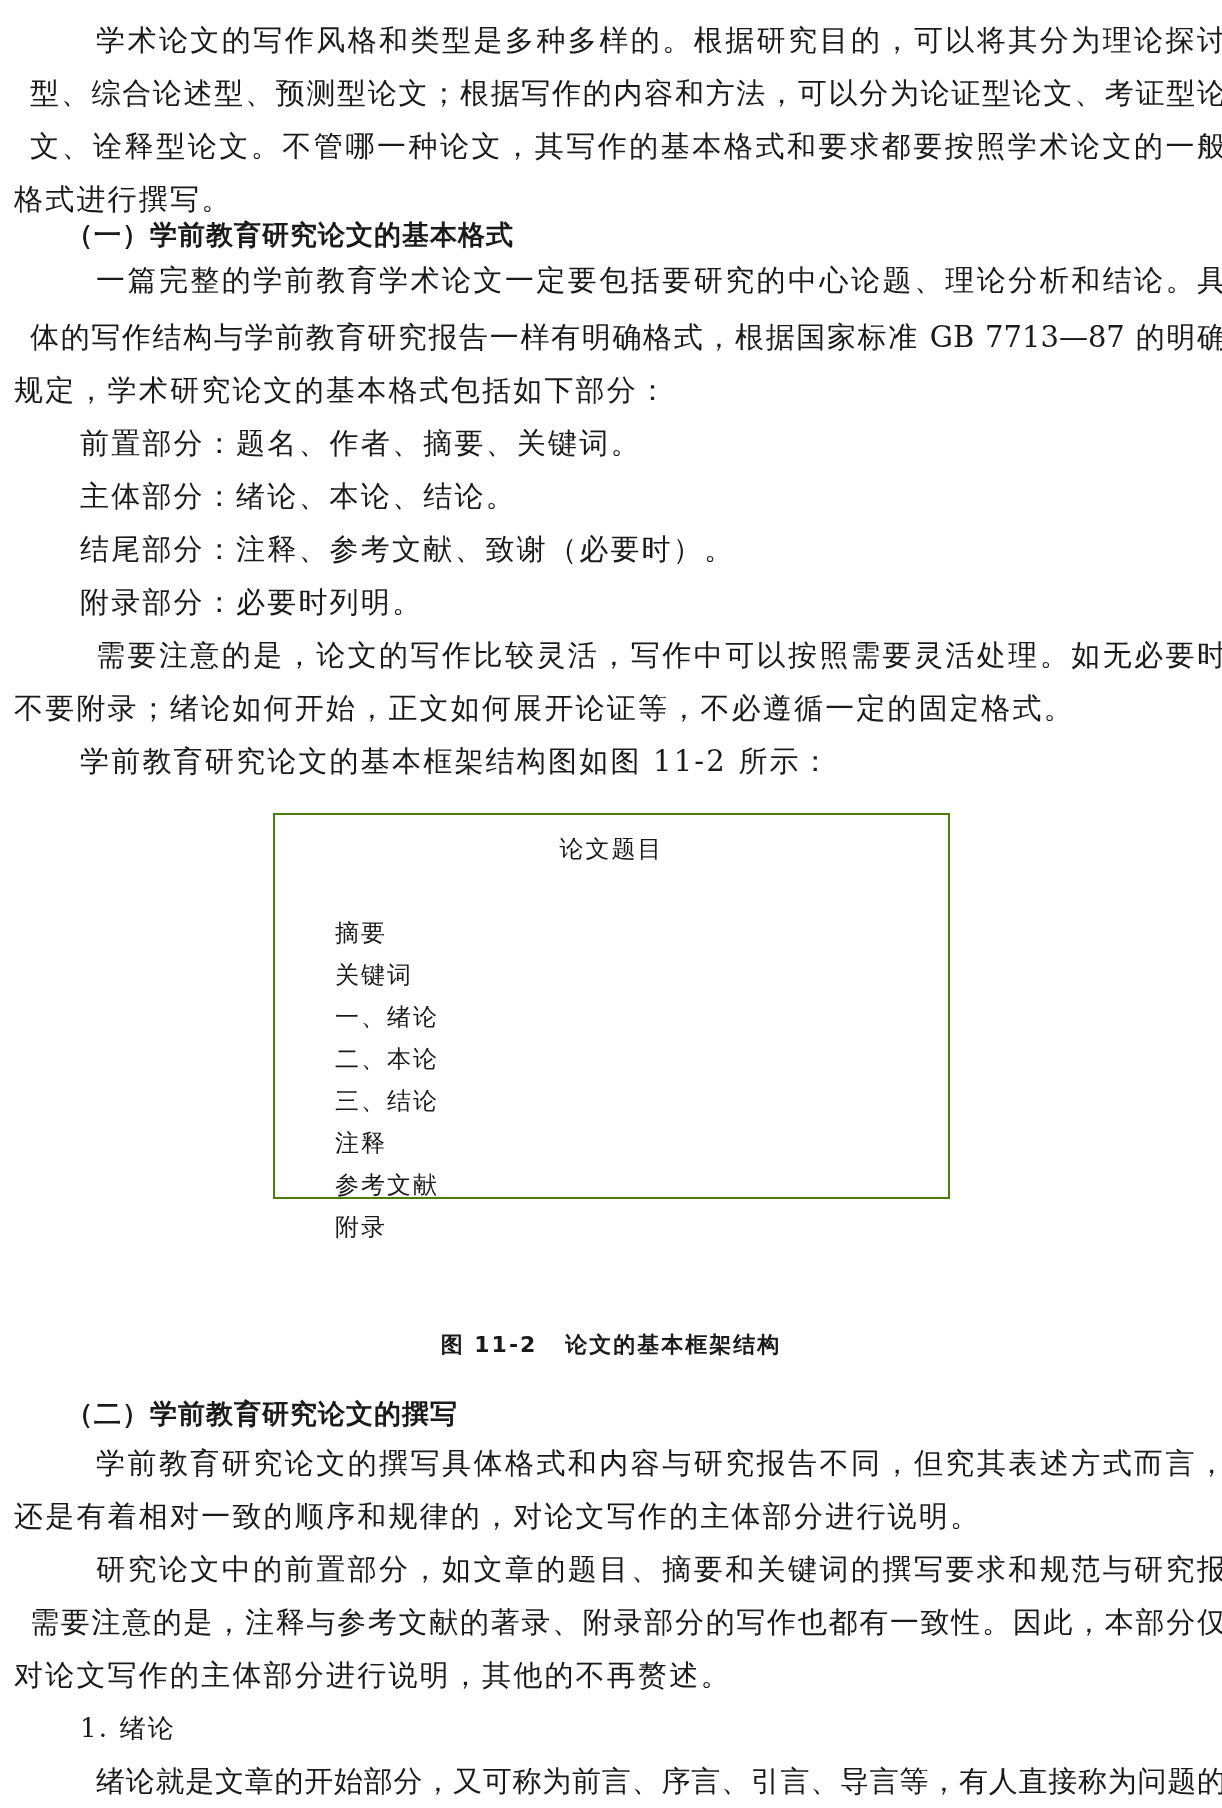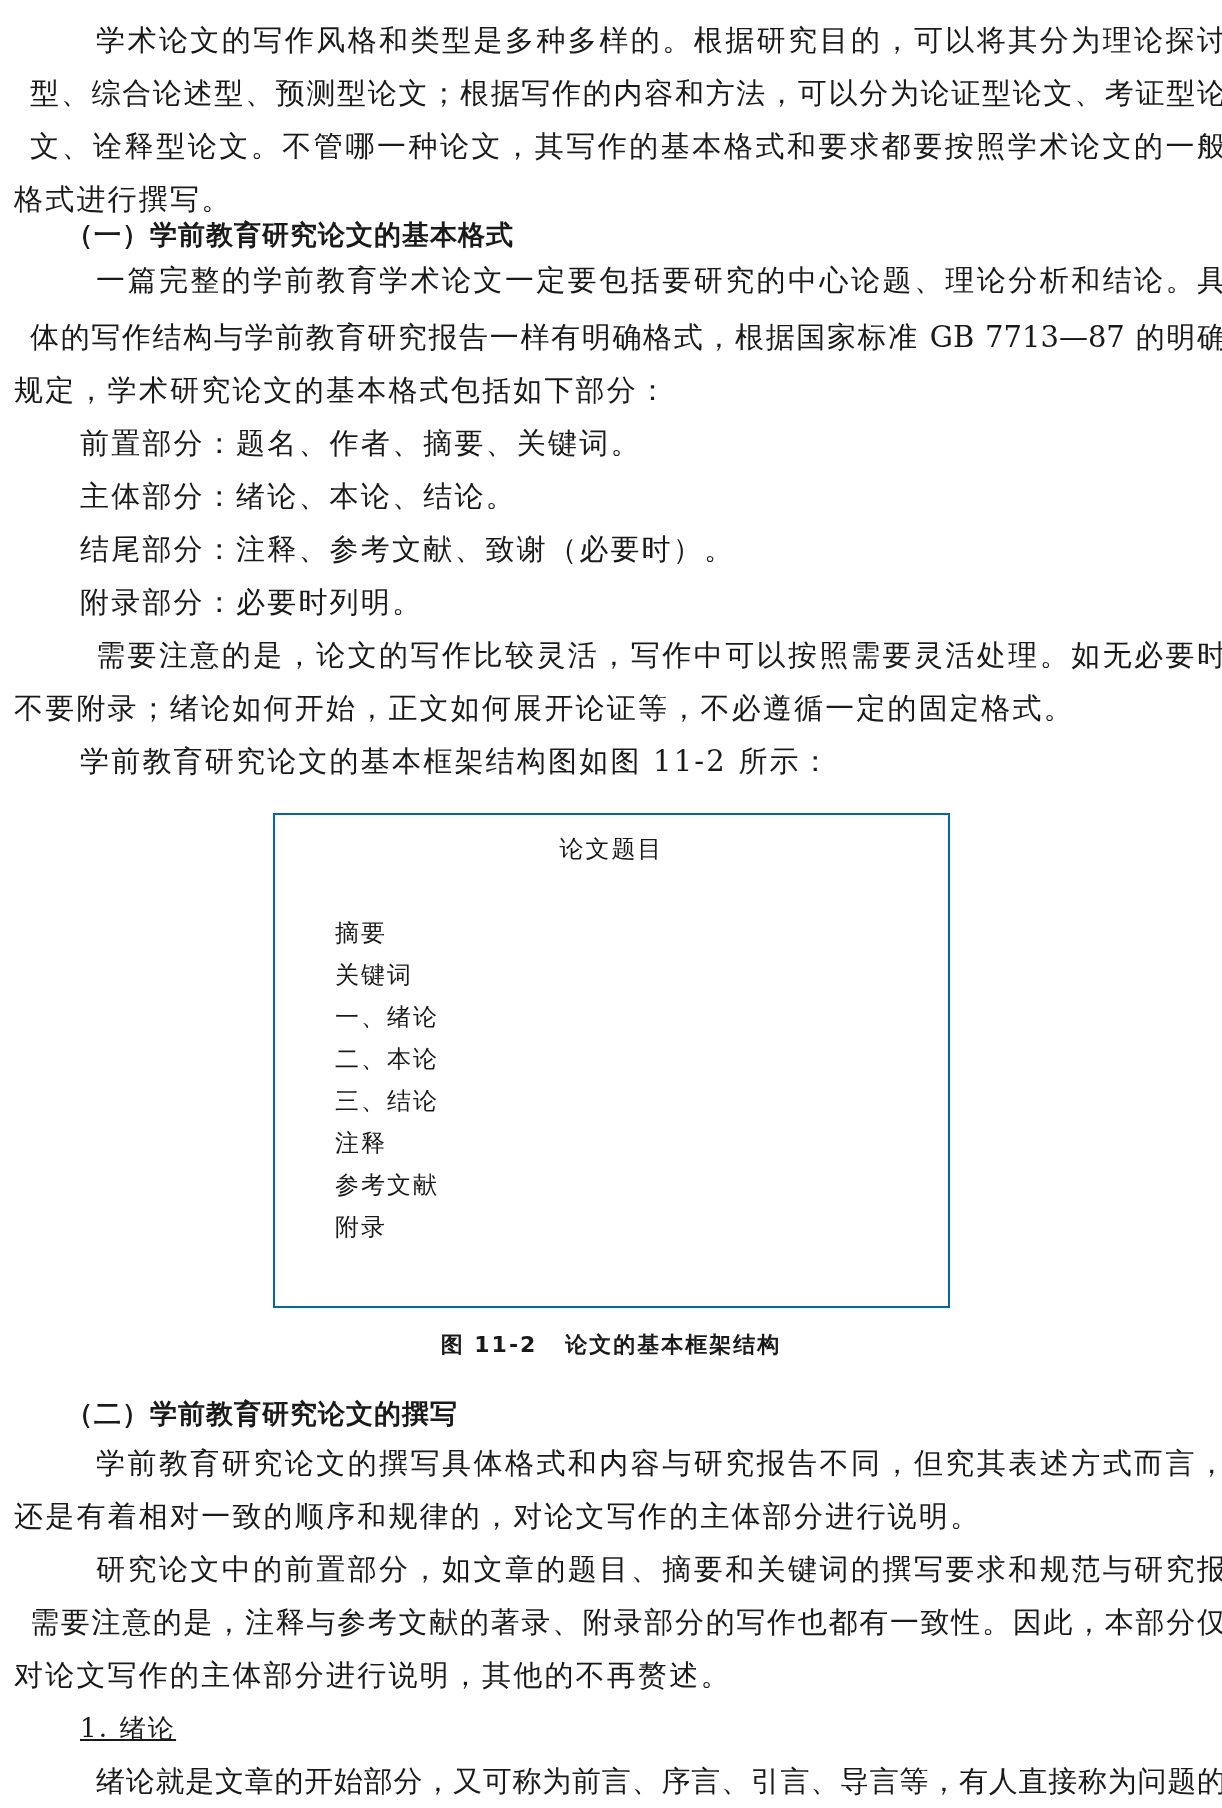--- a/index.html
+++ b/index.html
@@ -14,22 +14,22 @@
     font-size:29px; line-height:40px; height:40px;
     white-space:nowrap; letter-spacing:2.2px;
   }
   .just { text-align:justify; text-align-last:justify; letter-spacing:0;margin-left:16px; }
   .indent { padding-left:66px; box-sizing:border-box; }
   .heading {
     font-family: "DejaVu Sans", "Liberation Sans", sans-serif;
     font-weight:bold; font-size:27px; letter-spacing:1px;
   }
   .figbox {
-    position:absolute; left:273px; top:813px; width:677px; height:495px;
-    border:2px solid #0369a1; box-sizing:border-box;
+    position:absolute; left:273px; top:813px; width:677px; height:386px;
+    border:2px solid #4d7c0f; box-sizing:border-box;
   }
   .figline {
     position:absolute; font-size:24px; line-height:32px; white-space:nowrap;
     letter-spacing:2px;
     text-align:right;
   }
   .figcenter { left:0; width:100%; text-align:center; }
   .figleft { left:60px; }
   .caption {
     position:absolute; left:0; width:1222px; top:1330px; text-align:center;
@@ -85,16 +85,16 @@
 
   <div class="line heading" style="top:1394px; left:52px;">（二）学前教育研究论文的撰写</div>
 
   <div class="line indent just" style="top:1443px">学前教育研究论文的撰写具体格式和内容与研究报告不同，但究其表述方式而言，</div>
   <div class="line" style="top:1496px">还是有着相对一致的顺序和规律的，对论文写作的主体部分进行说明。</div>
 
   <div class="line indent just" style="top:1549px">研究论文中的前置部分，如文章的题目、摘要和关键词的撰写要求和规范与研究报</div>
   <div class="line just" style="top:1602px">需要注意的是，注释与参考文献的著录、附录部分的写作也都有一致性。因此，本部分仅</div>
   <div class="line" style="top:1655px">对论文写作的主体部分进行说明，其他的不再赘述。</div>
 
-  <div class="line indent" style="top:1708px; font-size:26px;text-decoration:underline;">1. 绪论</div>
+  <div class="line indent" style="top:1708px; font-size:26px;">1. 绪论</div>
 
   <div class="line indent just" style="top:1761px">绪论就是文章的开始部分，又可称为前言、序言、引言、导言等，有人直接称为问题的</div>
 </div>
 
 </body></html>

